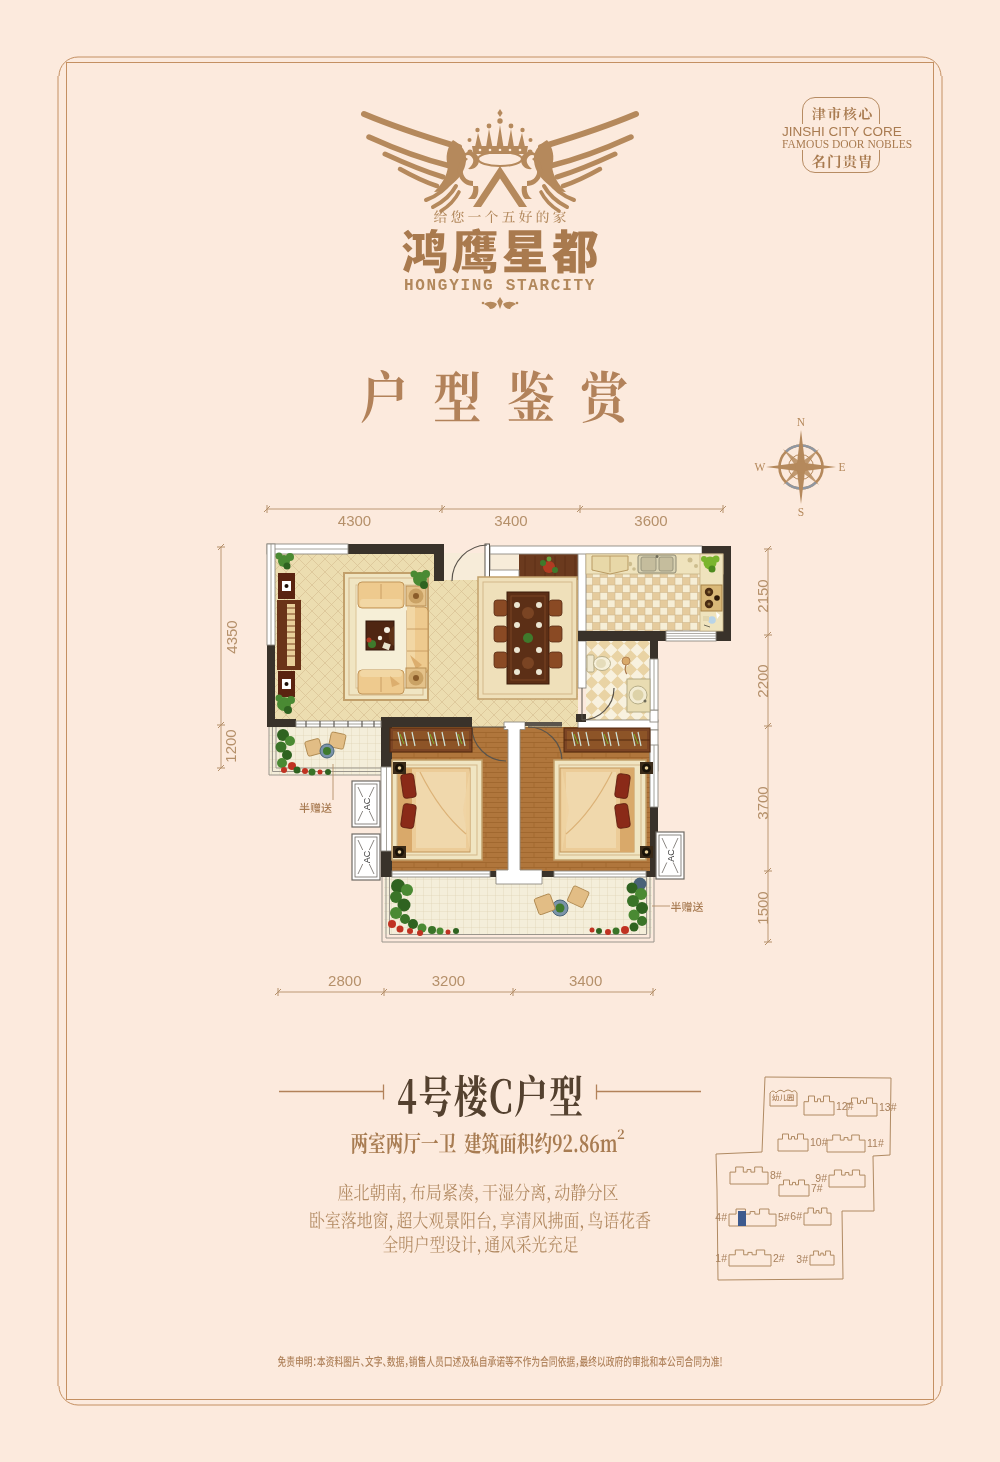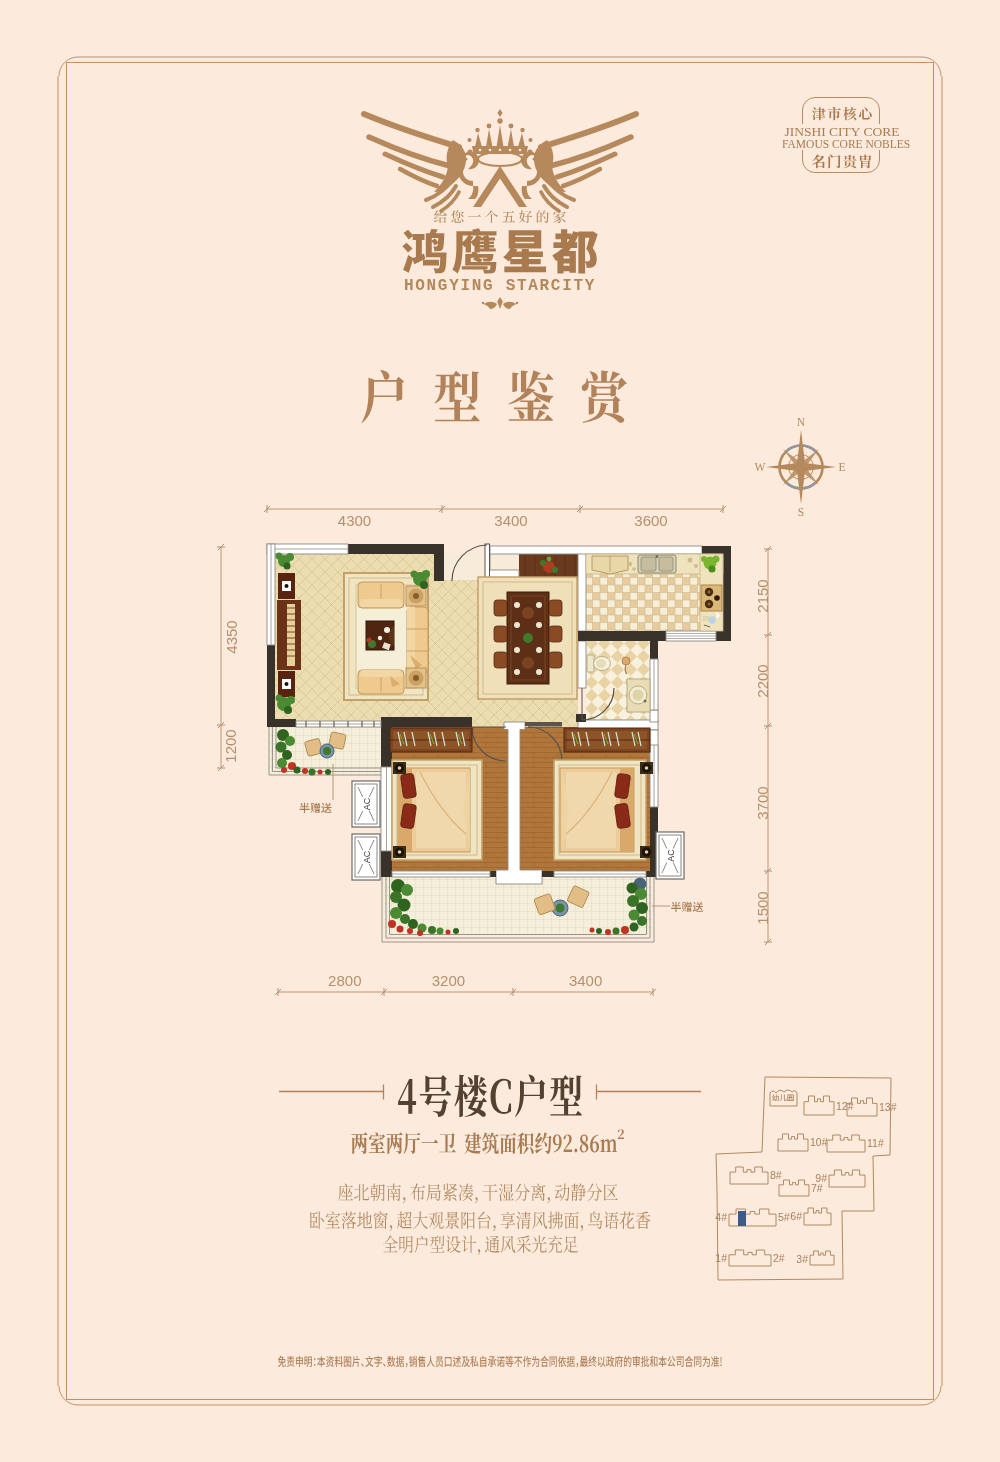--- a/index.html
+++ b/index.html
@@ -602,23 +602,23 @@
 <path d="M729 1254.8 V1266 H771 V1254.8 H764.7 V1250 H756.3 V1254.8 H752.1 V1252.4 H747.9 V1254.8 H743.7 V1250 H735.3 V1254.8 Z" fill="none" stroke="#b08a62" stroke-width="1"></path>
     <text x="727" y="1262" font-family="Liberation Sans,sans-serif" font-size="10.5" fill="#a8805c" text-anchor="end">1#</text>
     <text x="773" y="1262" font-family="Liberation Sans,sans-serif" font-size="10.5" fill="#a8805c" text-anchor="start">2#</text>
 <path d="M810 1255.2 V1265 H834 V1255.2 H830.4 V1251 H825.6 V1255.2 H823.2 V1253.1 H820.8 V1255.2 H818.4 V1251 H813.6 V1255.2 Z" fill="none" stroke="#b08a62" stroke-width="1"></path>
     <text x="808" y="1263" font-family="Liberation Sans,sans-serif" font-size="10.5" fill="#a8805c" text-anchor="end">3#</text>
 </svg>
 <div class="abs" style="left:300px;top:277px;width:400px;text-align:center;font-size:16px;letter-spacing:1.7px;color:#b2885c;font-weight:bold;font-family:Liberation Mono, monospace">HONGYING STARCITY</div>
 
 <div class="abs" style="left:802px;top:97px;width:76px;height:74px;border:1px solid #b78c63;border-radius:13px"></div>
 
-<div class="abs" style="left:780px;top:124px;width:124px;text-align:center;font-size:13.5px;color:#a97b50;white-space:nowrap;font-family:Liberation Serif, serif"><span style="background:#fceadd;padding:0 2px">JINSHI CITY CORE</span></div>
-
-<div class="abs" style="left:780px;top:137.5px;width:124px;text-align:center;font-size:11.5px;color:#a97b50;white-space:nowrap;font-family:'Liberation Serif',serif"><span style="background:#fceadd;padding:0 2px">FAMOUS CORE NOBLES</span></div>
+<div class="abs" style="left:780px;top:124px;width:124px;text-align:center;font-size:13.5px;color:#a97b50;white-space:nowrap;font-family:Liberation Sans, sans-serif"><span style="background:#fceadd;padding:0 2px">JINSHI CITY CORE</span></div>
+
+<div class="abs" style="left:780px;top:137.5px;width:124px;text-align:center;font-size:11.5px;color:#a97b50;white-space:nowrap;font-family:'Liberation Serif',serif"><span style="background:#fceadd;padding:0 2px">FAMOUS DOOR NOBLES</span></div>
 
 <svg class="abs" style="left:0;top:0" width="1000" height="1462" viewBox="0 0 1000 1462">
 
 <g fill="none" stroke="#c4906293" stroke-width="1">
 <path d="M78 57 H922 M78 1405 H922 M58 76 V1386 M942 76 V1386" stroke="#c49062"></path>
 <path d="M78 57 A19 19 0 0 0 59 76 M922 57 A19 19 0 0 1 941 76 M78 1405 A19 19 0 0 1 59 1386 M922 1405 A19 19 0 0 0 941 1386" stroke="#c49062"></path>
 </g>
 
 <rect x="66.5" y="62.5" width="867" height="1337" fill="none" stroke="#c49062" stroke-width="1"></rect>
 

